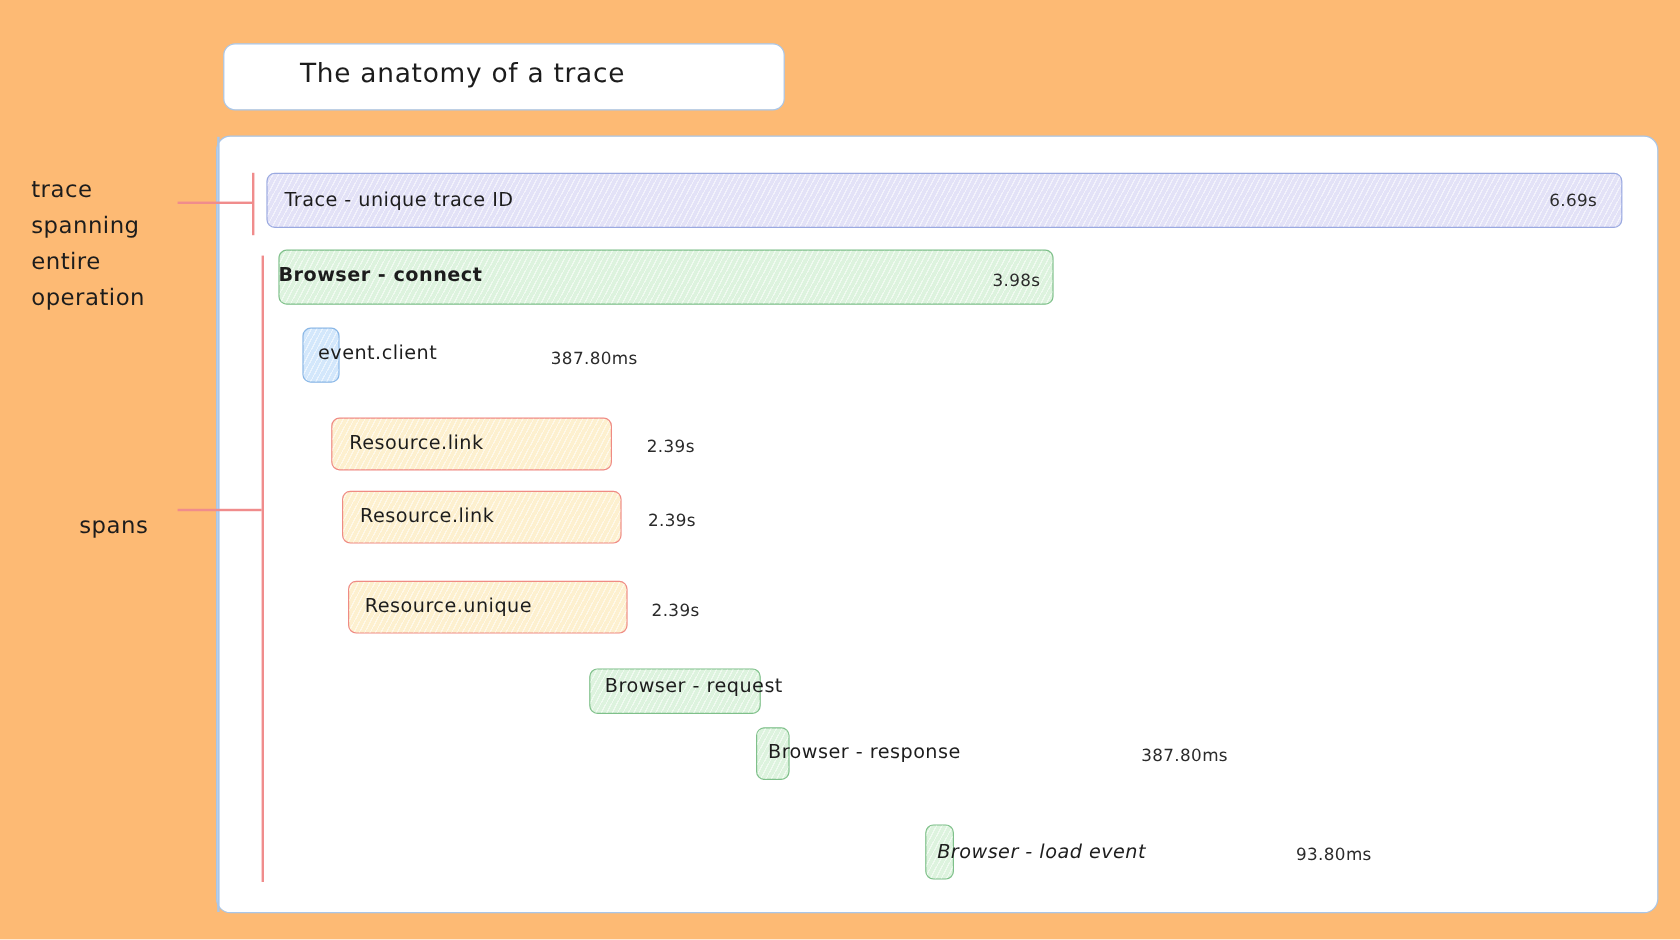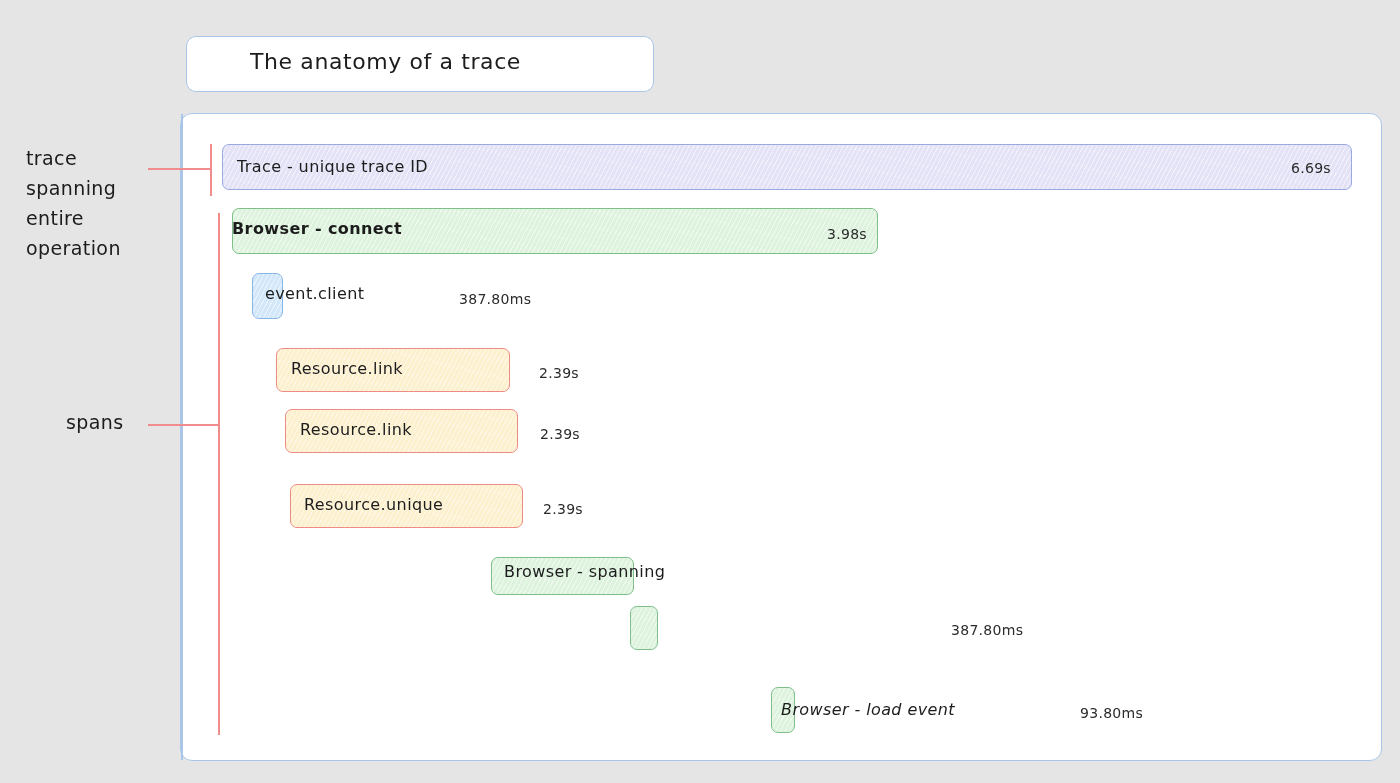--- a/index.html
+++ b/index.html
@@ -10,21 +10,21 @@
   }
   body {
     font-family: "DejaVu Sans", sans-serif;
     -webkit-font-smoothing: antialiased;
   }
 
   #canvas {
     position: relative;
     width: 1400px;
     height: 783px;
-    background: #e5e5e5;
+    background: #fdba74;
     overflow: hidden;
   }
 
   
   .title-box {
     position: absolute;
     left: 186px;
     top: 36px;
     width: 468px;
     height: 56px;
@@ -59,21 +59,21 @@
   
   .annot {
     position: absolute;
     font-size: 19px;
     color: #1c1c1c;
     line-height: 30px;
     letter-spacing: 0.4px;
     white-space: nowrap;
   }
   .annot-trace { left: 26px; top: 143px; }
-  .annot-spans { left: 66px; top: 407px; }
+  .annot-spans { left: 66px; top: 423px; }
 
   
   .leader {
     position: absolute;
     background: #f08c8c;
     height: 1.6px;
   }
   .leader-trace { left: 148px; top: 168px; width: 62px; }
   .leader-spans { left: 148px; top: 424px; width: 70px; }
 
@@ -180,22 +180,23 @@
 
   <div class="bar c-orange" style="left:285px; top:409px; width:233px; height:44px;"></div>
   <div class="bar-label" style="left:300px; top:420px;">Resource.link</div>
   <div class="bar-dur" style="left:540px; top:426px;">2.39s</div>
 
   <div class="bar c-orange" style="left:290px; top:484px; width:233px; height:44px;"></div>
   <div class="bar-label" style="left:304px; top:495px;">Resource.unique</div>
   <div class="bar-dur" style="left:543px; top:501px;">2.39s</div>
 
   <div class="bar c-green" style="left:491px; top:557px; width:143px; height:38px;"></div>
-  <div class="bar-label" style="left:504px; top:562px;">Browser - spanning</div>
+  <div class="bar-label" style="left:504px; top:562px;">Browser - request</div>
 
   <div class="bar c-green" style="left:630px; top:606px; width:28px; height:44px;"></div>
+  <div class="bar-label" style="left:640px; top:617px;">Browser - response</div>
   <div class="bar-dur" style="left:951px; top:622px;">387.80ms</div>
 
   <div class="bar c-green" style="left:771px; top:687px; width:24px; height:46px;"></div>
   <div class="bar-label" style="left:781px; top:700px;font-style:italic;">Browser - load event</div>
   <div class="bar-dur" style="left:1080px; top:705px;">93.80ms</div>
 
 </div>
 
 </body></html>

